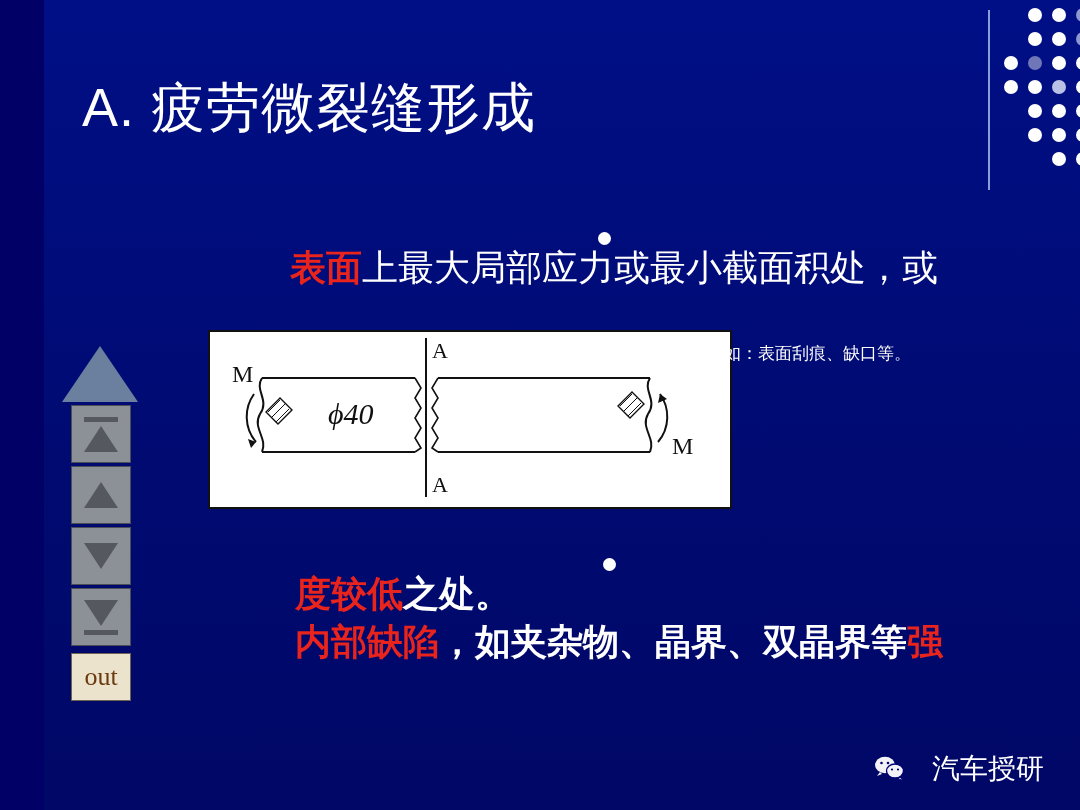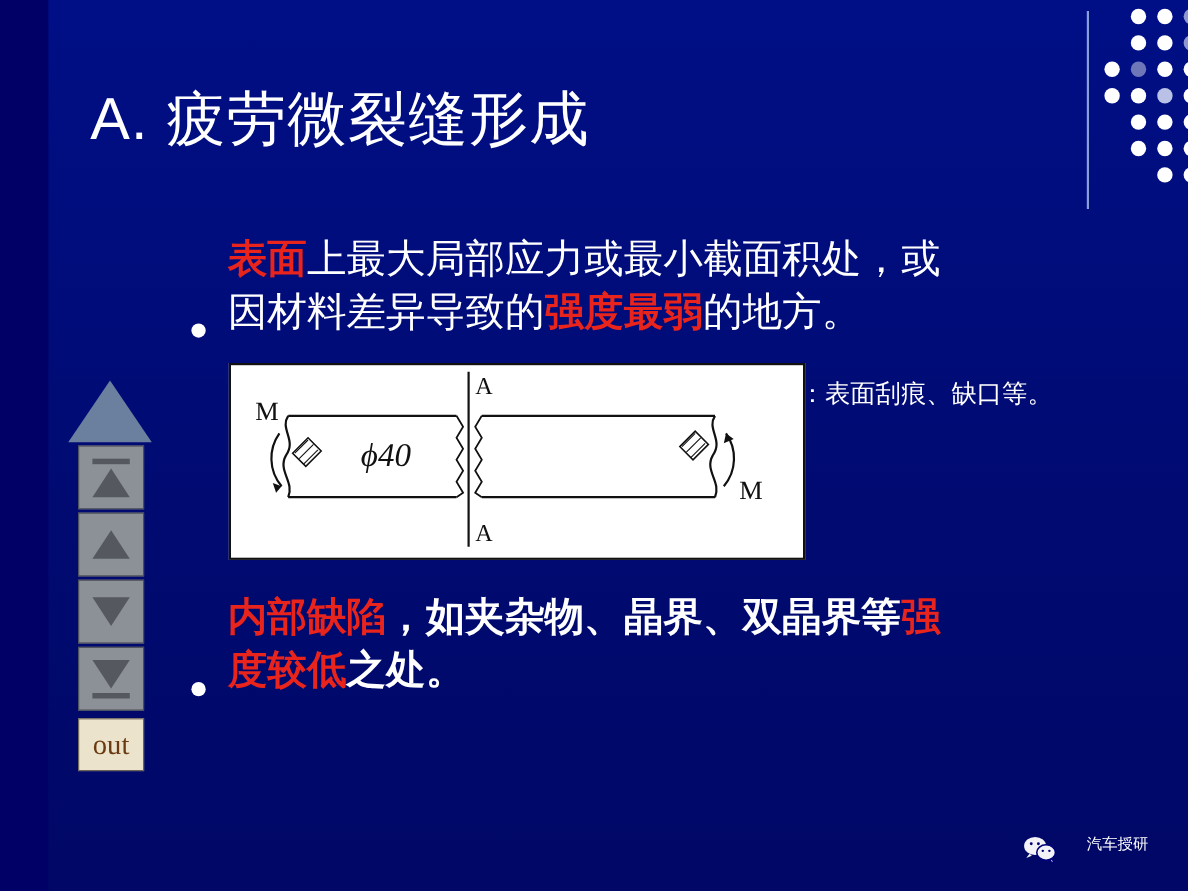--- a/index.html
+++ b/index.html
@@ -55,21 +55,22 @@
     font-size: 54px;
     font-family: "Liberation Sans", sans-serif;
     letter-spacing: 1px;
     white-space: nowrap;
   }
 
   
   .bullet-block {
     position: absolute;
     display: flex;
-    align-items: flex-end;
+    align-items: center;
+    flex-direction: column;
   }
   .bullet-dot {
     width: 13px;
     height: 13px;
     border-radius: 50%;
     background: #ffffff;
     margin-top: 20px;
     margin-right: 20px;
     flex: none;
   }
@@ -96,24 +97,24 @@
     top: 330px;
     width: 520px;
     height: 175px;
     background: #ffffff;
     border: 2px solid #111;
   }
   .figure svg { display: block; }
 
   .figure-note {
     position: absolute;
-    left: 660px;
+    left: 680px;
     top: 342px;
     color: #ffffff;
-    font-size: 23px;
+    font-size: 17px;
     font-family: "Liberation Serif", serif;
     white-space: nowrap;
   }
 
   
   .nav {
     position: absolute;
     left: 18px;
     top: 346px;
     width: 76px;
@@ -177,24 +178,24 @@
     align-items: center;
     justify-content: center;
   }
 
   
   .watermark {
     position: absolute;
     right: 36px;
     bottom: 22px;
     display: flex;
-    align-items: flex-start;
+    align-items: flex-end;
     gap: 28px;
     color: #ffffff;
-    font-size: 14px;
+    font-size: 28px;
     font-family: "Liberation Sans", sans-serif;
   }
   .wechat-icon { opacity: .95; }
 </style>
 </head>
 <body>
 
 <div class="slide">
 
   <div class="vrule"></div>
@@ -228,23 +229,20 @@
     </div>
 
   <div class="title">A. 疲劳微裂缝形成</div>
 
   <div class="bullet-block" id="bullet1">
     <div class="bullet-dot"></div>
     <div class="bullet-text">
       <div>
         <span class="red">表面</span><span>上最大局部应力或最小截面积处，或</span>
       </div>
-      <div>
-        <span>因材料差异导致的</span><span class="red">强度最弱</span><span>的地方。</span>
-      </div>
     </div>
   </div>
 
   <div class="figure">
     <svg width="516" height="171" viewBox="0 0 516 171" xmlns="http://www.w3.org/2000/svg">
 
       <line x1="216" y1="6" x2="216" y2="165" stroke="#111" stroke-width="2"></line>
       <text x="222" y="26" font-family="Liberation Serif, serif" font-size="22" fill="#111">A</text>
       <text x="222" y="160" font-family="Liberation Serif, serif" font-size="22" fill="#111">A</text>
 
@@ -281,24 +279,24 @@
       <text x="462" y="122" font-family="Liberation Serif, serif" font-size="24" fill="#111">M</text>
     </svg>
   </div>
 
   <div class="figure-note">如：表面刮痕、缺口等。</div>
 
   <div class="bullet-block" id="bullet2">
     <div class="bullet-dot"></div>
     <div class="bullet-text">
       <div>
+        <span class="red">度较低</span><span>之处。</span>
+      </div>
+      <div>
         <span class="red">内部缺陷</span><span>，如夹杂物、晶界、双晶界等</span><span class="red">强</span>
-      </div>
-      <div>
-        <span class="red">度较低</span><span>之处。</span>
       </div>
     </div>
   </div>
 
   <div class="nav">
     <div class="nav-home">
       <div class="tri"></div>
     </div>
     <div class="nav-btn">
       <div class="stack">

